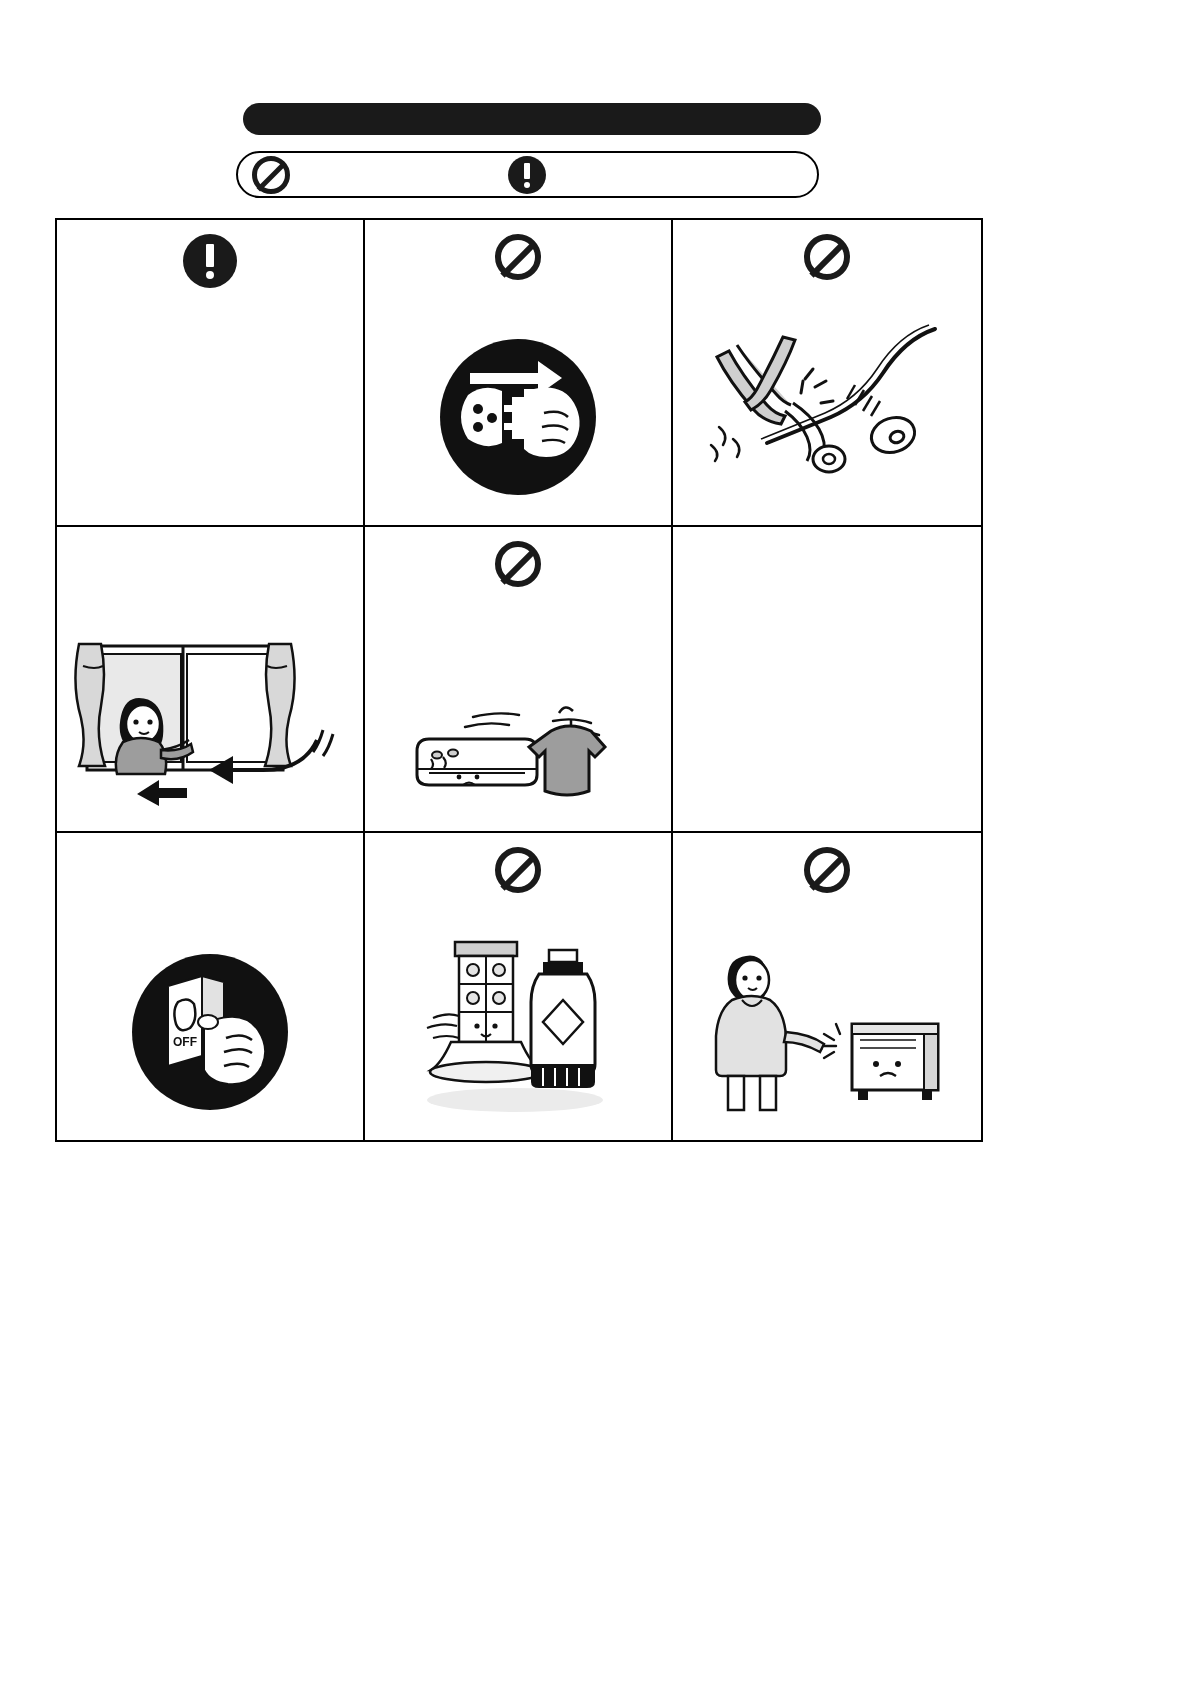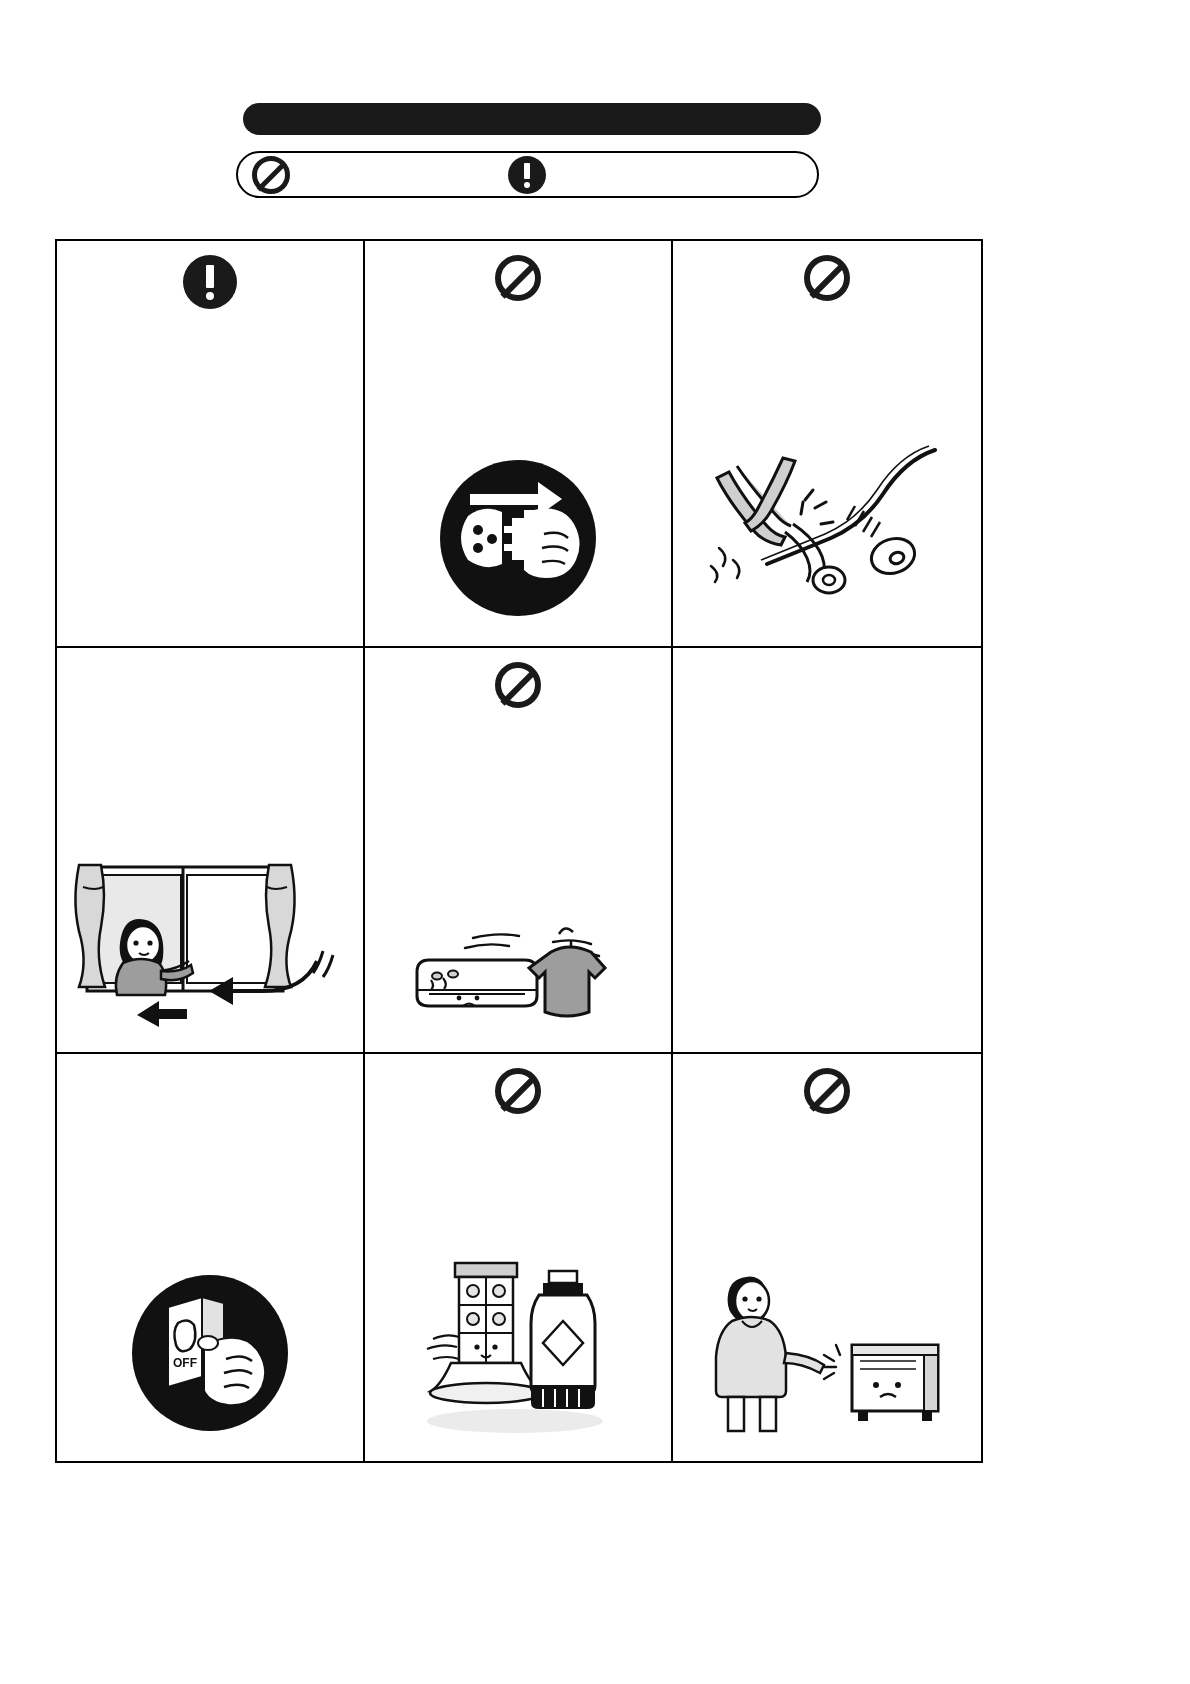--- a/index.html
+++ b/index.html
@@ -115,27 +115,26 @@
   .icon-mandatory.big { width: 54px; height: 54px; }
   .icon-mandatory.big::before { top: 10px; width: 8px; height: 23px; }
   .icon-mandatory.big::after { top: 37px; width: 8px; height: 8px; }
 
   
   .grid {
     position: absolute;
     left: 55px;
     top: 218px;
     width: 928px;
-    height: 1224px;
+    height: 924px;
     border: 2px solid #000000;
     box-sizing: border-box;
     display: grid;
     grid-template-columns: 1fr 1fr 1fr;
     grid-template-rows: 1fr 1fr 1fr;
-    margin-top: 21px;
   }
   .cell {
     position: relative;
     border-right: 2px solid #000000;
     border-bottom: 2px solid #000000;
     box-sizing: border-box;
     padding: 14px 16px 8px 16px;
     overflow: hidden;
   }
   .cell:nth-child(3n) { border-right: none; }

